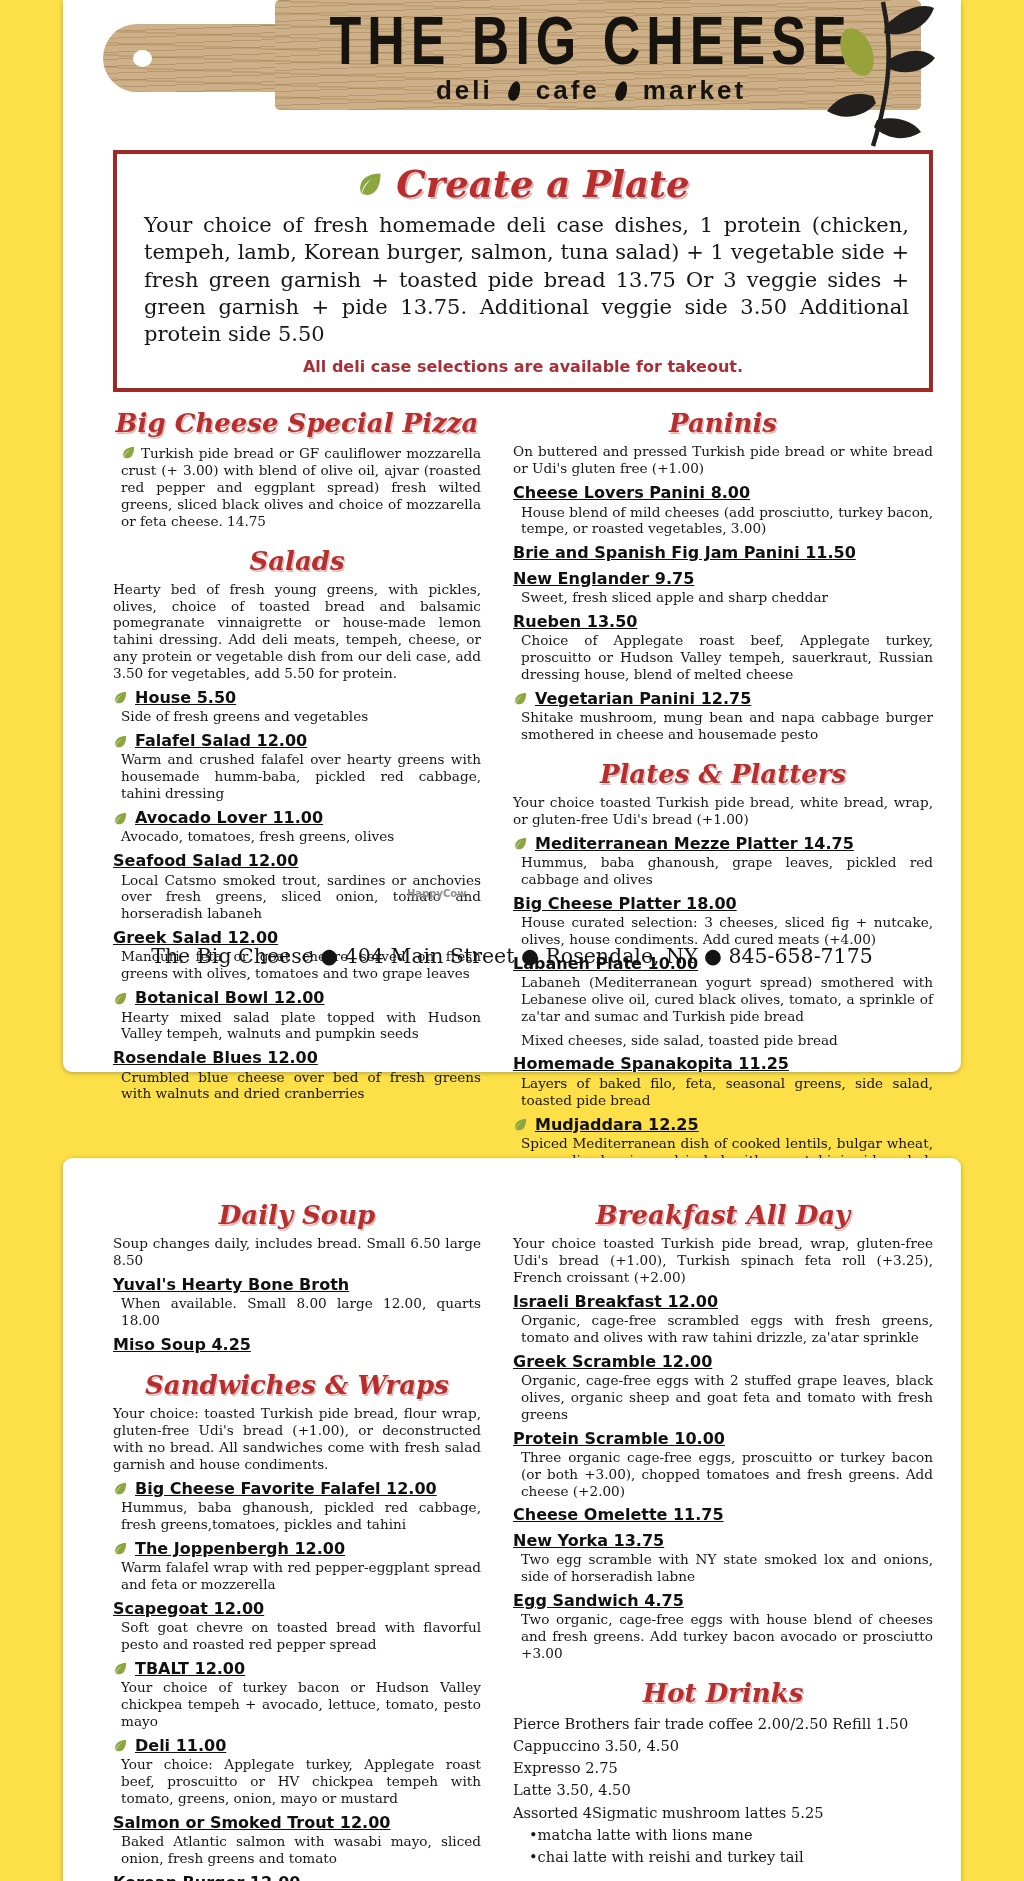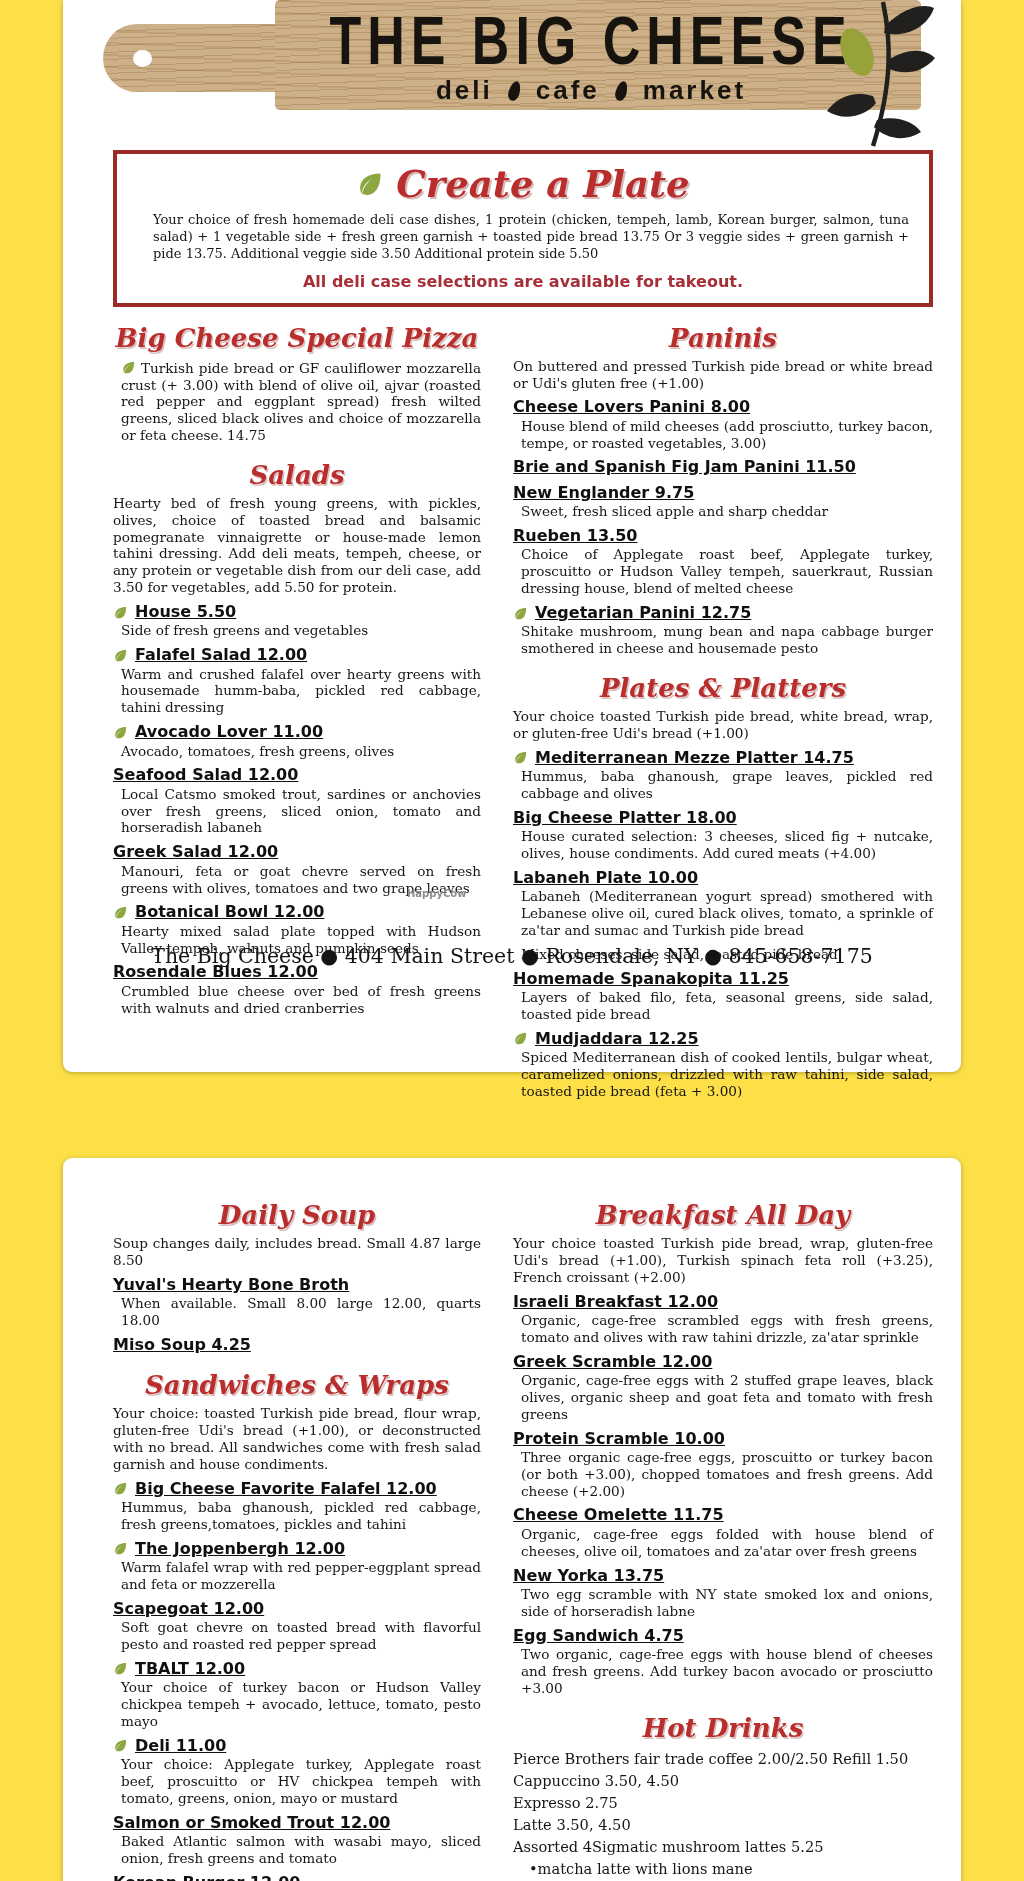--- a/index.html
+++ b/index.html
@@ -27,21 +27,21 @@
              font-size:26px;letter-spacing:3px;color:#17140f;}
   .olive-sep{display:inline-block;width:11px;height:20px;background:#17140f;
              border-radius:50% 50% 50% 50%/62% 62% 38% 38%;transform:rotate(16deg);}
   .olive-branch{position:absolute;right:-16px;top:-2px;z-index:3;}
 
   
   .cap-box{margin:36px 28px 0 50px;border:4px solid #9c2b28;padding:6px 16px 12px 16px;}
   .cap-title-row{display:flex;justify-content:center;align-items:center;gap:12px;margin-top:2px;}
   .cap-title{font-family:"DejaVu Serif",serif;font-style:italic;font-weight:700;font-size:37px;
              color:#b92d2c;text-shadow:2px 2px 0 rgba(120,28,26,0.30);}
-  .cap-body{font-size:13px;line-height:1.3;text-align:justify;margin:6px 4px 0 20px;}
+  .cap-body{font-size:21px;line-height:1.3;text-align:justify;margin:6px 4px 0 11px;}
   .cap-note{font-family:"DejaVu Sans",sans-serif;font-weight:bold;font-size:16px;color:#a63039;
             text-align:center;margin-top:9px;}
 
   
   .columns{display:flex;gap:32px;padding:0 28px 0 50px;}
   .col-left{width:368px;flex:none;}
   .col-right{flex:1;min-width:0;}
   .sec-title{font-family:"DejaVu Serif",serif;font-style:italic;font-weight:700;font-size:26px;
              color:#b92d2c;text-align:center;margin:16px 0 5px 0;
              text-shadow:1.5px 1.5px 0 rgba(120,28,26,0.28);}
@@ -286,21 +286,21 @@
     <div class="watermark">HappyCow</div>
     <div class="footer-address">The Big Cheese ● 404 Main Street ● Rosendale, NY ● 845-658-7175</div>
   </div>
 
   <div class="card card2">
     <div class="columns">
       <div class="col-left">
         <div id="col2-left">
             <section class="menu-section">
               <h2 class="sec-title">Daily Soup</h2>
-              <p class="intro">Soup changes daily, includes bread. Small 4.87 large 8.50</p>
+              <p class="intro">Soup changes daily, includes bread. Small 6.50 large 8.50</p>
               <div class="item">
                 <div class="item-name">
                   <span>Yuval's Hearty Bone Broth</span>
                 </div>
                 <p class="item-desc">When available. Small 8.00 large 12.00, quarts 18.00</p>
               </div>
               <div class="item">
                 <div class="item-name">
                   <span>Miso Soup 4.25</span>
                 </div>
@@ -394,21 +394,20 @@
               <div class="item">
                 <div class="item-name">
                   <span>Protein Scramble 10.00</span>
                 </div>
                 <p class="item-desc">Three organic cage-free eggs, proscuitto or  turkey bacon (or both +3.00), chopped tomatoes and fresh greens. Add cheese (+2.00)</p>
               </div>
               <div class="item">
                 <div class="item-name">
                   <span>Cheese Omelette 11.75</span>
                 </div>
-                <p class="item-desc">Organic, cage-free eggs folded with house blend of cheeses, olive oil, tomatoes and za'atar over fresh greens</p>
               </div>
               <div class="item">
                 <div class="item-name">
                   <span>New Yorka 13.75</span>
                 </div>
                 <p class="item-desc">Two egg scramble with NY state smoked lox and onions, side of horseradish labne</p>
               </div>
               <div class="item">
                 <div class="item-name">
                   <span>Egg Sandwich 4.75</span>

